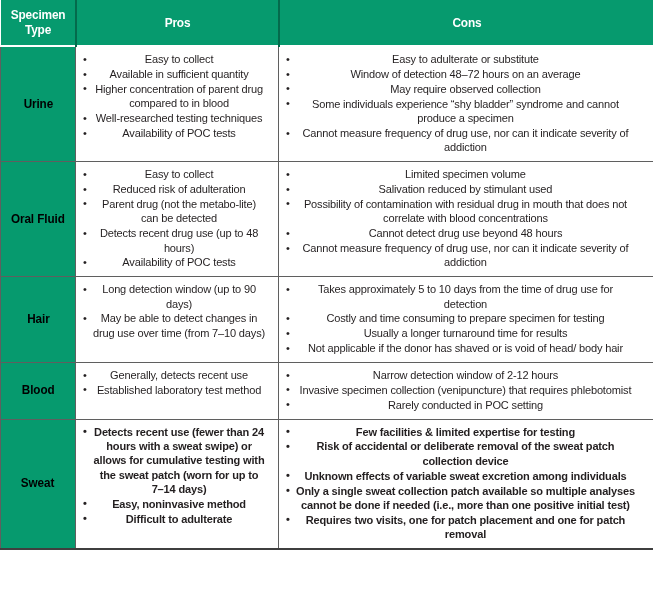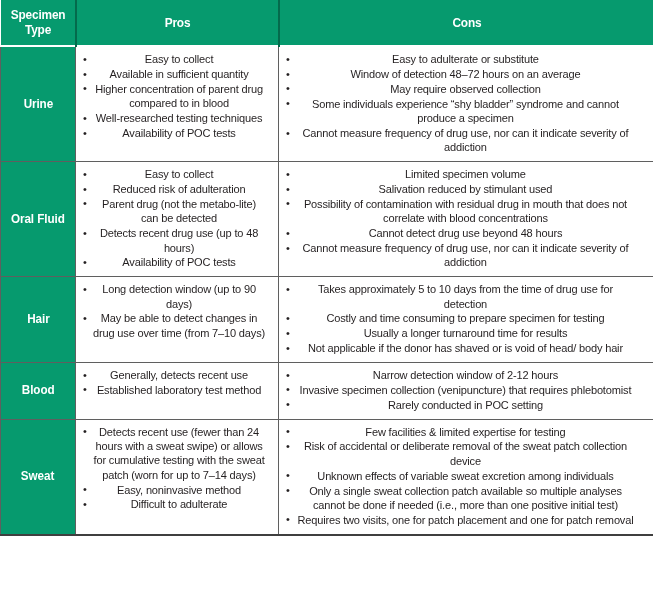--- a/index.html
+++ b/index.html
@@ -54,21 +54,21 @@
   }
 
   
   tbody td {
     border: 1px solid #5f5f5f;
     vertical-align: top;
     background: #ffffff;
   }
   tbody tr td:first-child {
     background: #069a6e;
-    color: #ffffff;
+    color: #000000;
     font-weight: bold;
     text-align: center;
     vertical-align: middle;
     font-size: 13px;
     line-height: 1.15;
     letter-spacing: -0.1px;
     border-left: 1px solid #5f5f5f;
     border-right: 1px solid #5f5f5f;
     padding: 2px 3px;
   }
@@ -105,20 +105,21 @@
     top: -0.5px;
     font-size: 11.4px;
     line-height: 1.26;
     color: #231f20;
   }
 
   
 
   tbody tr:last-child td {
     border-bottom: 2px solid #3f3f3f;
+    font-weight: bold;
   }
 </style>
 </head>
 <body>
 
 <div class="table-wrap">
   <table class="spec-table">
     <colgroup>
       <col style="width:75px">
       <col style="width:203px">

